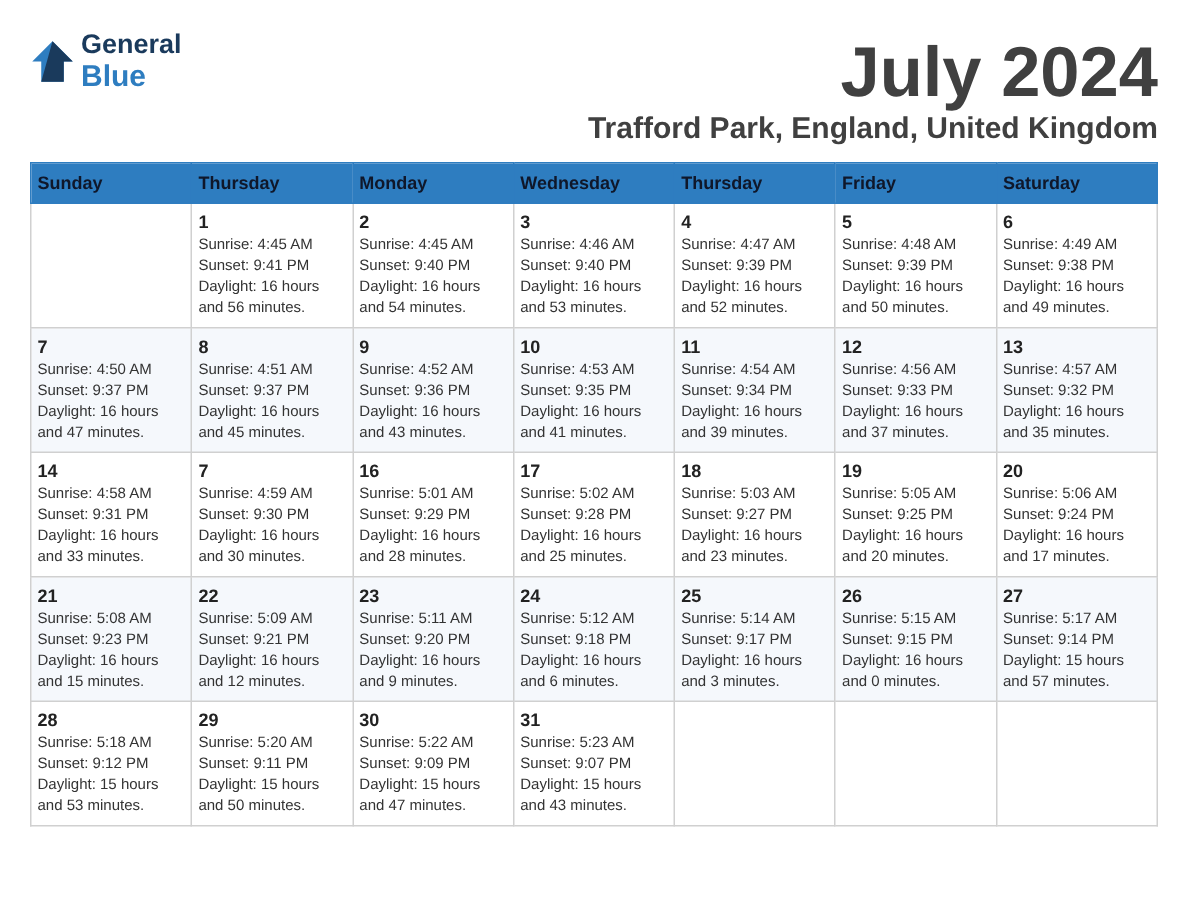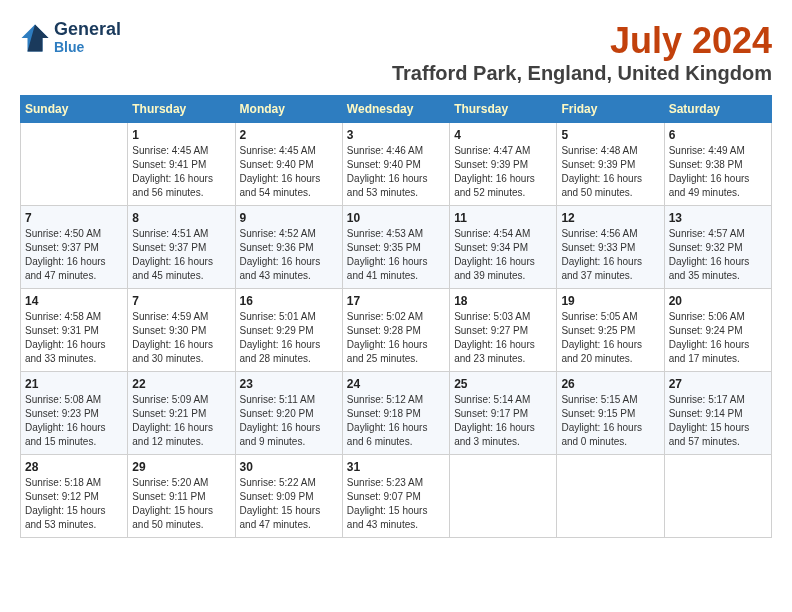--- a/index.html
+++ b/index.html
@@ -22,37 +22,37 @@
       gap: 4px;
     }
     .logo-icon {
       width: 30px;
       height: 30px;
     }
     .title-block {
       text-align: right;
     }
     .month-year {
-      font-size: 36px;
-      font-weight: bold;
-      color: #c2410c;
+      font-size: 47px;
+      font-weight: bold;
+      color: #404040;
     }
     .location {
       font-size: 20px;
       color: #404040;
       font-weight: bold;
     }
     table {
       width: 100%;
       border-collapse: collapse;
       font-size: 11px;
     }
     thead tr th {
       background-color: #2e7dc0;
-      color: #fef9c3;
+      color: #0f172a;
       padding: 6px 4px;
       text-align: left;
       font-size: 12px;
       font-weight: bold;
       border: 1px solid #2e7dc0;
     }
     tbody tr {
       border-bottom: 1px solid #ccc;
     }
     tbody tr td {
@@ -90,21 +90,21 @@
 <body>
 
 <div class="header">
   <div class="logo">
     <svg class="logo-icon" viewBox="0 0 40 40" xmlns="http://www.w3.org/2000/svg">
       <polygon points="20,2 38,20 30,20 30,38 10,38 10,20 2,20" fill="#2e7dc0"></polygon>
       <polygon points="20,2 38,20 30,20 30,38 10,38" fill="#1a3a5c"></polygon>
     </svg>
     <div>
       <div style="font-size:18px;font-weight:bold;color:#1a3a5c;line-height:1.1;">General</div>
-      <div style="font-size:14px;font-weight:bold;color:#2e7dc0;line-height:1.1;">Blue</div>
+      <div style="font-size:20px;font-weight:bold;color:#2e7dc0;line-height:1.1;">Blue</div>
     </div>
   </div>
   <div class="title-block">
     <div class="month-year">July 2024</div>
     <div class="location">Trafford Park, England, United Kingdom</div>
   </div>
 </div>
 
 <table>
   <thead>

